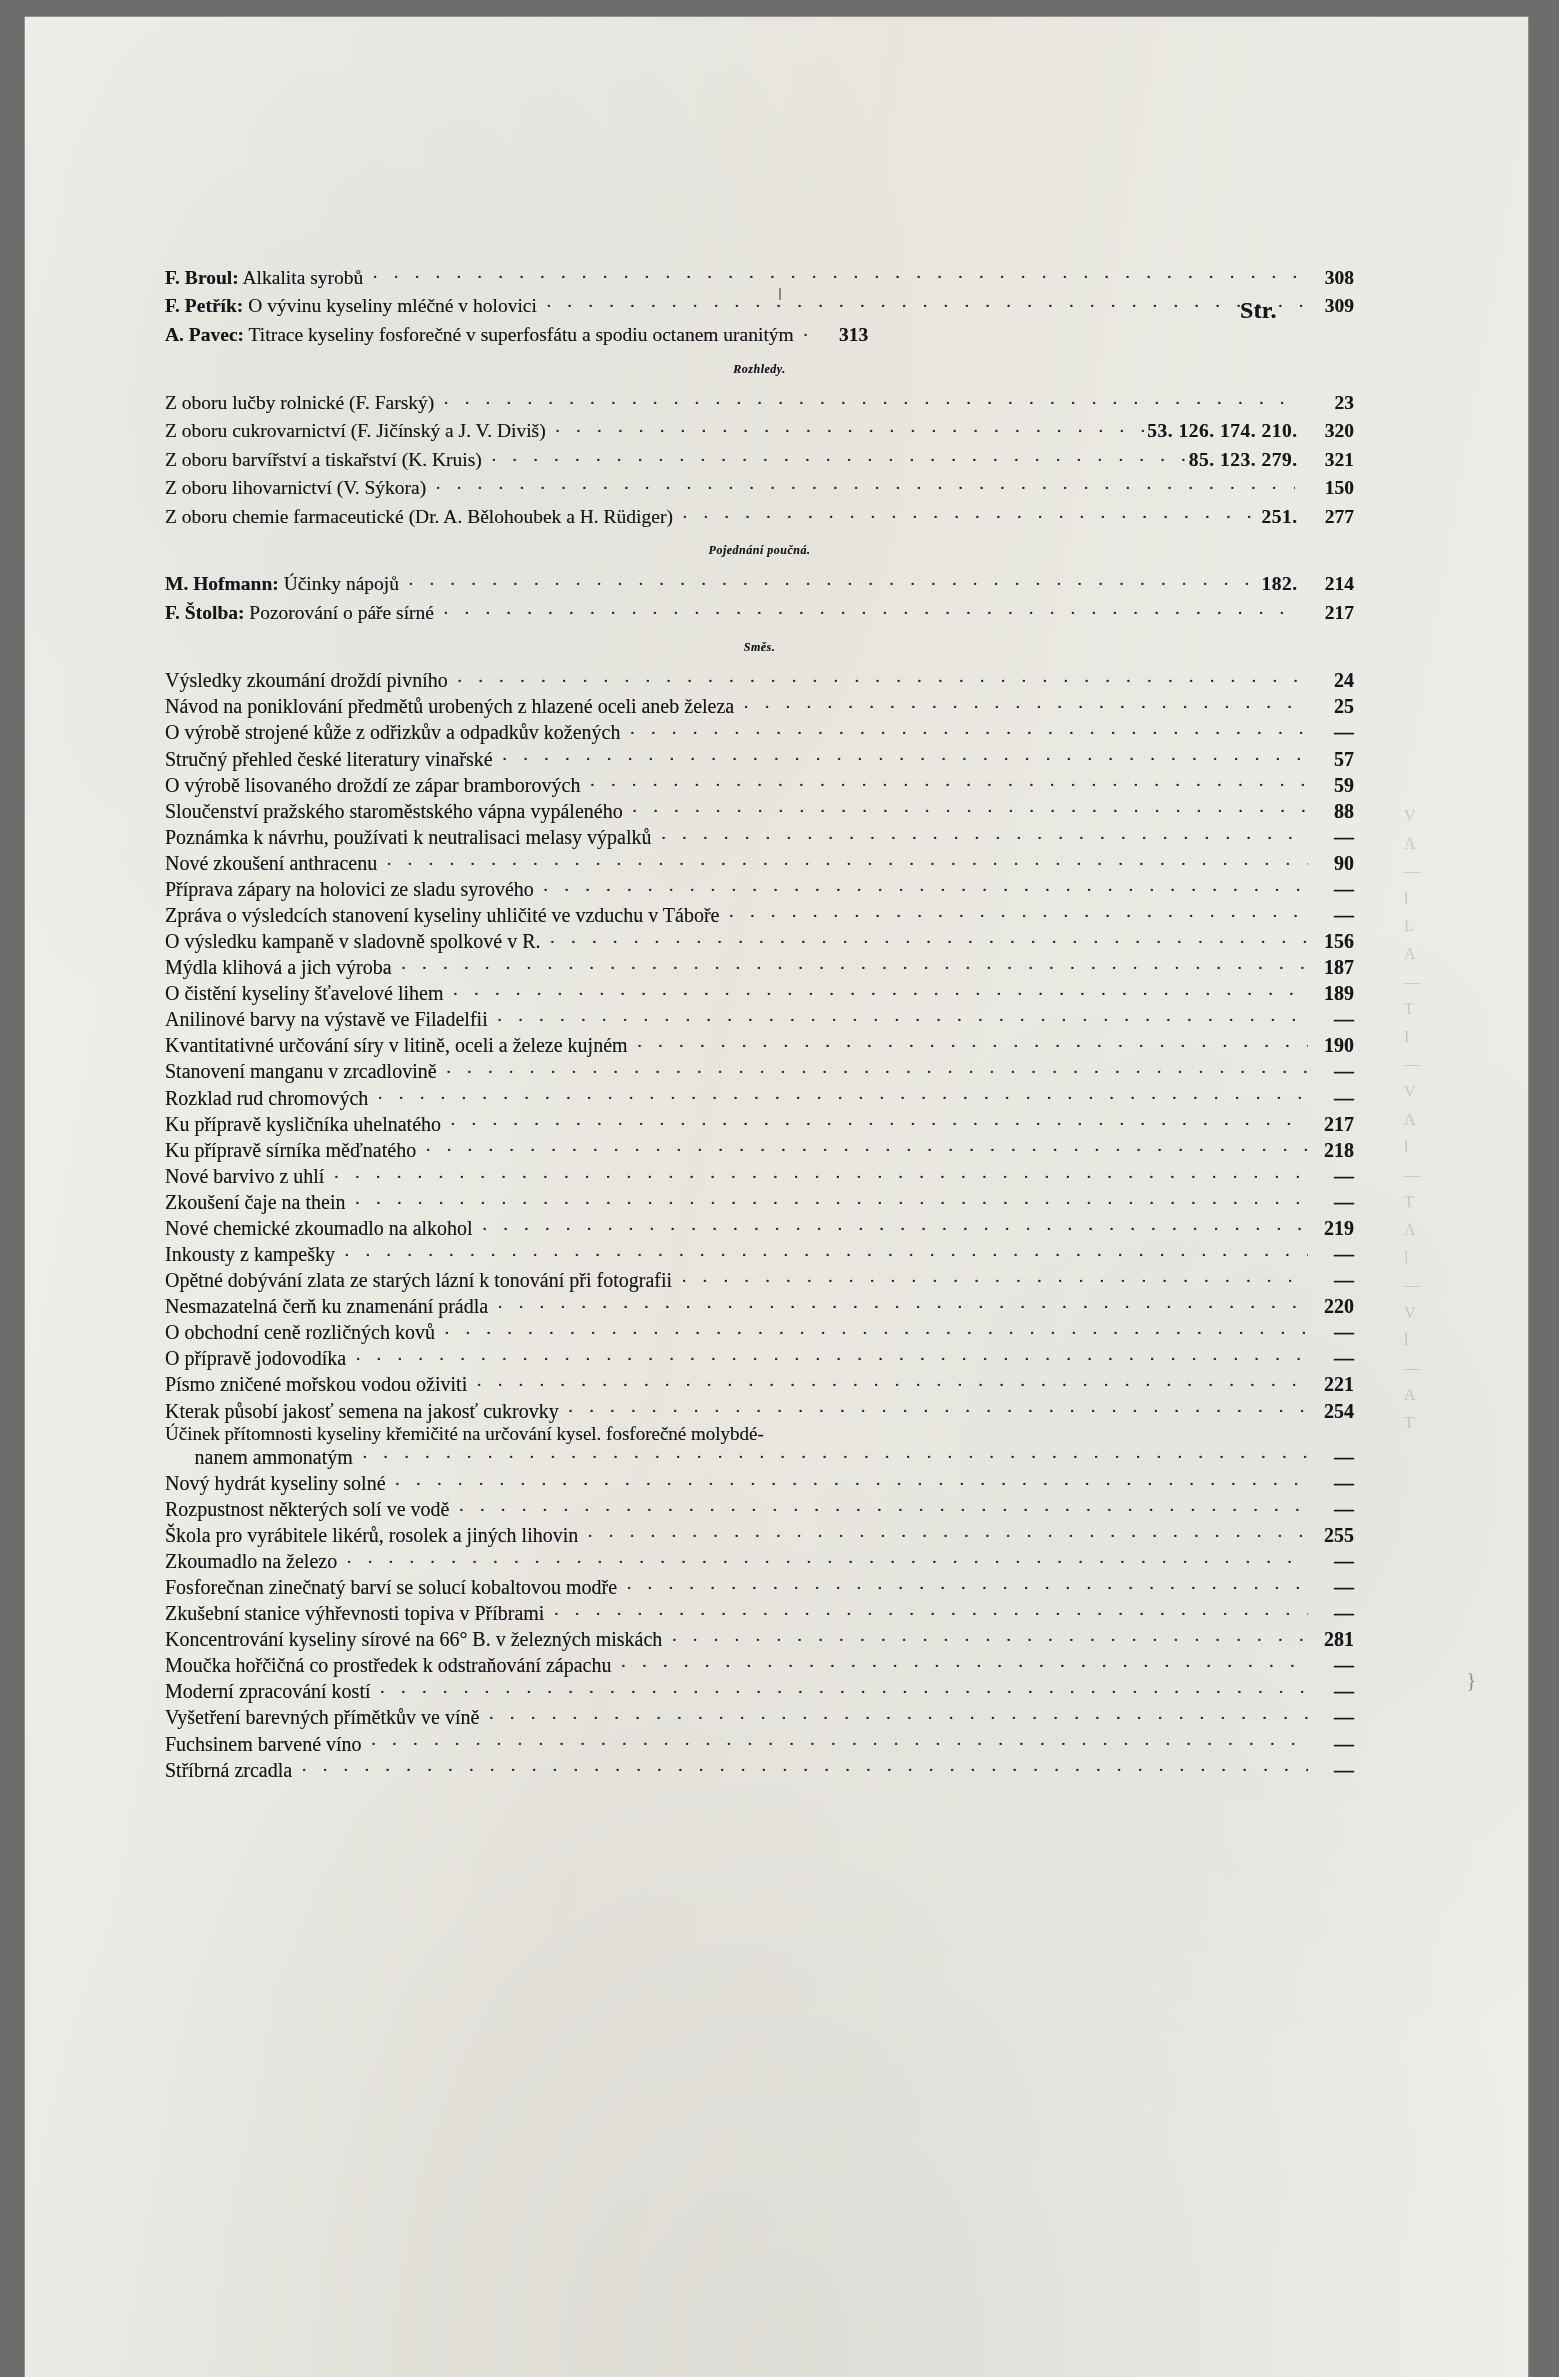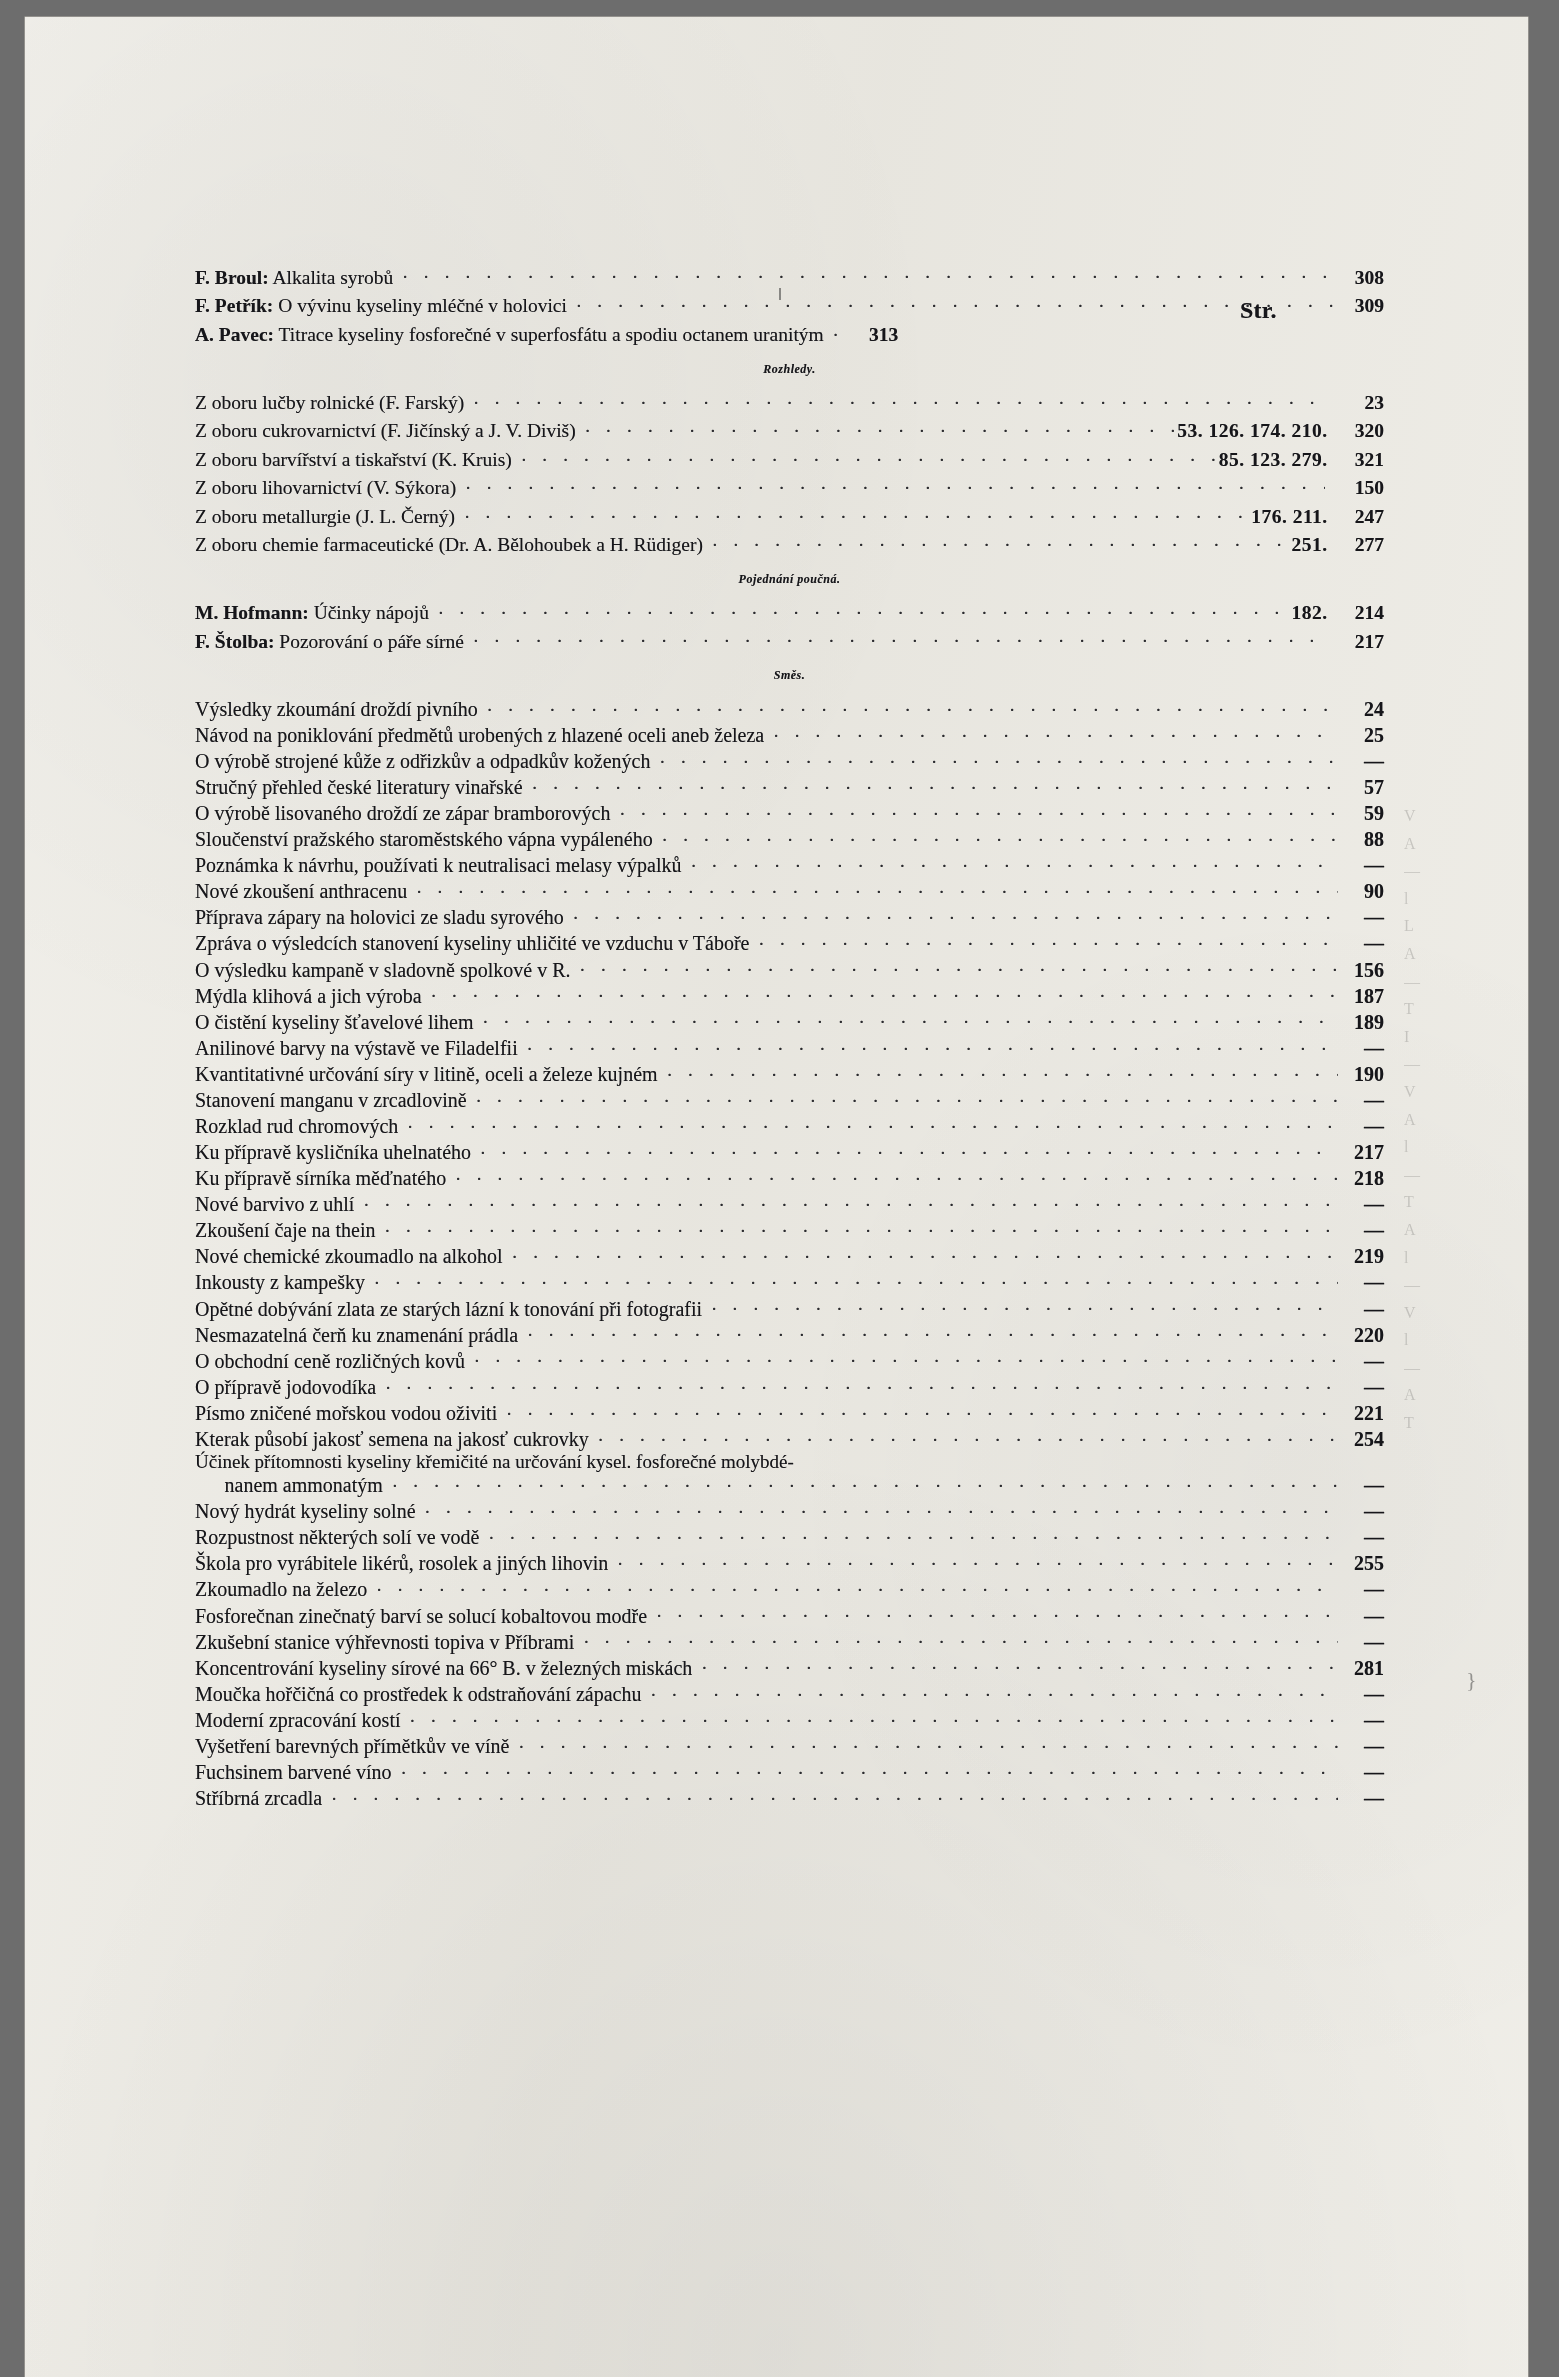--- a/index.html
+++ b/index.html
@@ -30,21 +30,21 @@
     inset: 0;
     background:
       radial-gradient(ellipse 60% 40% at 20% 15%, rgba(0,0,0,0.035), rgba(0,0,0,0) 70%),
       radial-gradient(ellipse 50% 35% at 85% 60%, rgba(0,0,0,0.03), rgba(0,0,0,0) 70%),
       radial-gradient(ellipse 70% 50% at 50% 95%, rgba(0,0,0,0.05), rgba(0,0,0,0) 75%),
       linear-gradient(100deg, rgba(255,255,255,0.25), rgba(0,0,0,0.02) 45%, rgba(255,255,255,0.18));
     pointer-events: none;
   }
   #content {
     position: absolute;
-    left: 170px;
+    left: 140px;
     top: 247px;
     width: 1189px;
   }
   .str-head {
     position: absolute;
     left: 1215px;
     top: 280px;
     font-size: 24px;
     font-weight: bold;
     letter-spacing: 0.2px;
@@ -211,26 +211,20 @@
         <span class="pre">85. 123. 279.</span>
         <span class="pg">321</span>
       </div>
       <div class="row">
         <span class="lbl">Z oboru lihovarnictví (V. Sýkora)</span>
         <span class="dots"></span>
         <span class="pre"></span>
         <span class="pg">150</span>
       </div>
       <div class="row">
-        <span class="lbl">Z oboru metallurgie (J. L. Černý)</span>
-        <span class="dots"></span>
-        <span class="pre">176. 211.</span>
-        <span class="pg">247</span>
-      </div>
-      <div class="row">
         <span class="lbl">Z oboru chemie farmaceutické (Dr. A. Bělohoubek a H. Rüdiger)</span>
         <span class="dots"></span>
         <span class="pre">251.</span>
         <span class="pg">277</span>
       </div>
     </div>
 
     <div class="sec-title">Pojednání poučná.</div>
 
     <div class="blk3">

